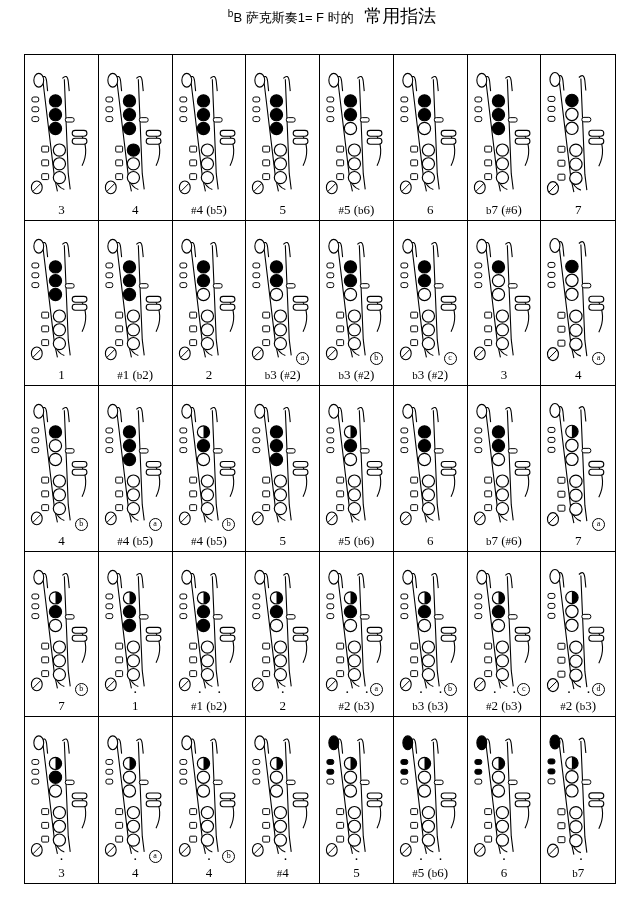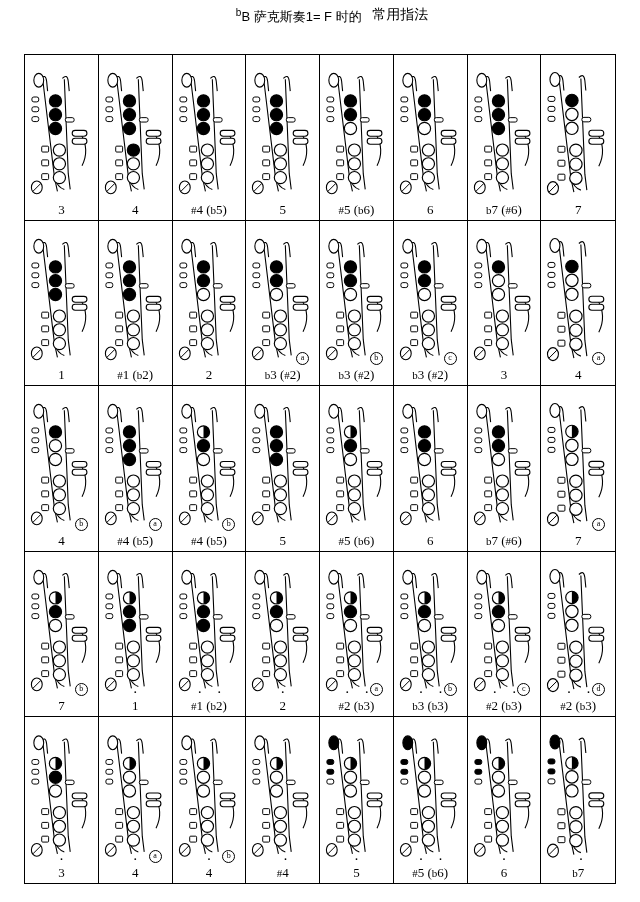--- a/index.html
+++ b/index.html
@@ -4,21 +4,21 @@
 <style>
   html,body{margin:0;padding:0;background:#ffffff;}
   body{width:640px;height:902px;font-family:"Liberation Sans",sans-serif;color:#000;}
   #page{position:relative;width:640px;height:902px;overflow:hidden;}
 
   
   .header{position:absolute;left:12px;top:4px;width:640px;text-align:center;}
   .hdr-inner{display:inline-block;text-align:left;}
   .hdr-row{font-size:13px;line-height:17px;white-space:nowrap;}
   .hdr-row .flat{font-size:10px;vertical-align:super;}
-  .hdr-title{display:inline-block;font-size:14px;margin-left:6px;vertical-align:middle;}
+  .hdr-title{display:inline-block;font-size:18px;margin-left:6px;vertical-align:middle;}
   .hdr-stack{display:inline-block;vertical-align:middle;}
 
   
   .grid{position:absolute;left:24px;top:54px;width:592px;height:830px;
         border:1.6px solid #000;box-sizing:border-box;
         display:grid;grid-template-columns:repeat(8,1fr);grid-template-rows:repeat(5,1fr);}
   .cell{position:relative;border-right:1.1px solid #000;border-bottom:1.1px solid #000;box-sizing:border-box;overflow:hidden;}
   .grid .cell:nth-child(8n){border-right:none;}
   .grid .cell:nth-child(n+33){}
   .grid .cell:nth-child(n+33):nth-child(-n+40){}

